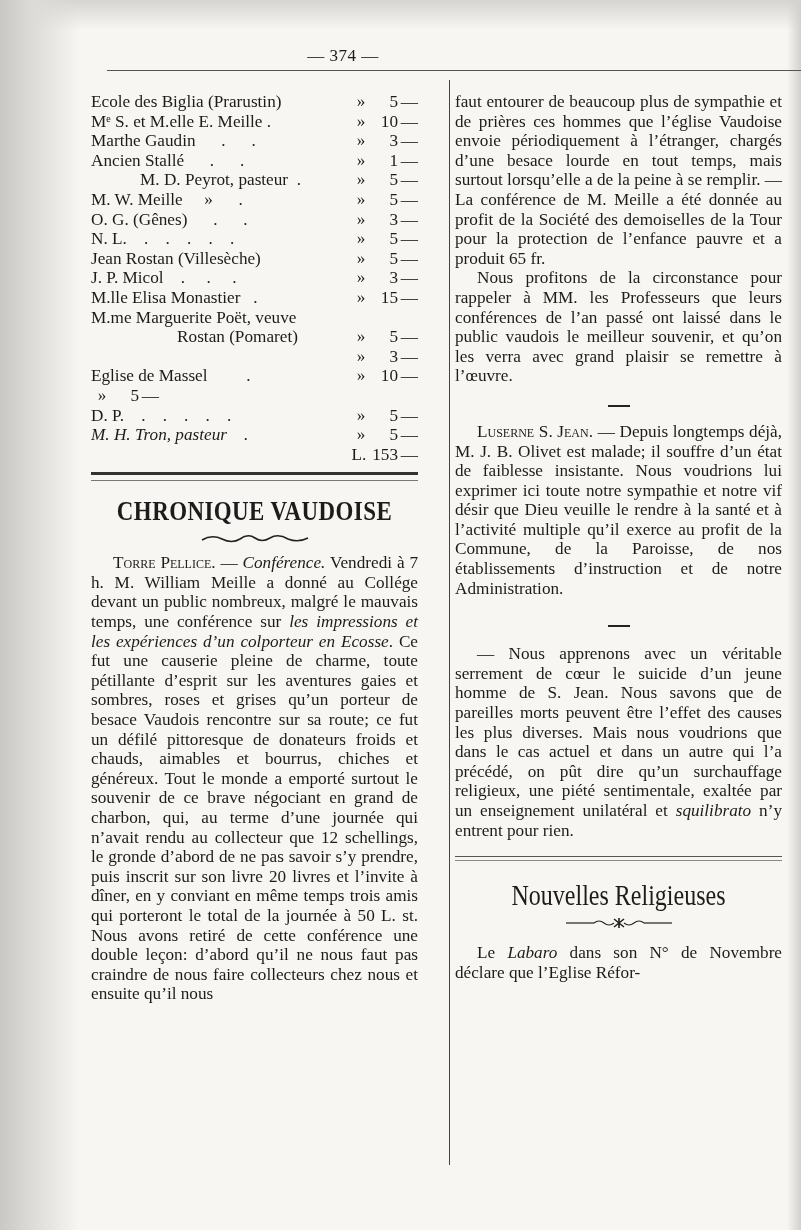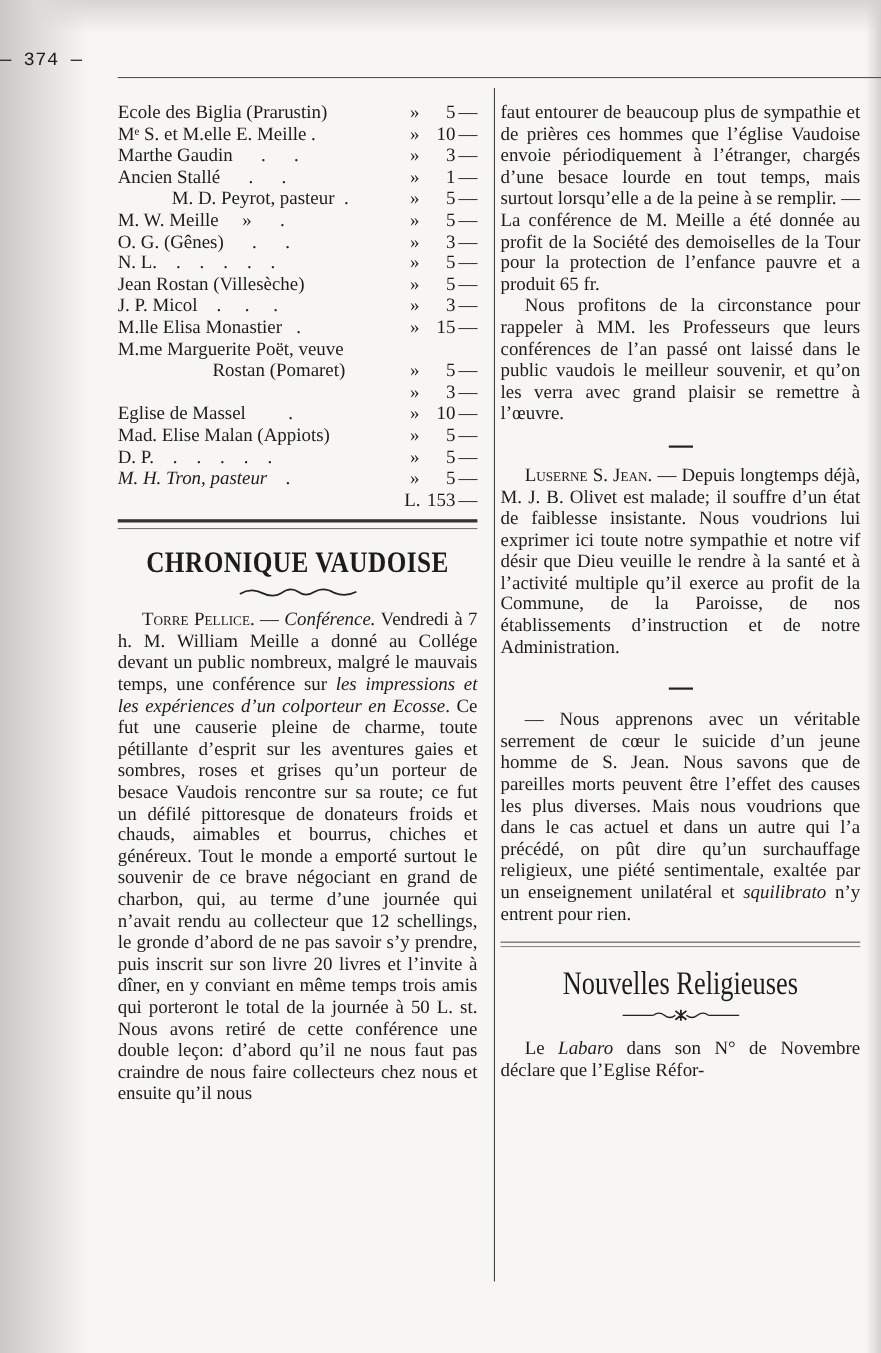--- a/index.html
+++ b/index.html
@@ -15,31 +15,31 @@
   }
   .top-shade {
     position: absolute; left: 0; top: 0; width: 801px; height: 30px;
     background: linear-gradient(to bottom, #d6d5d1 0%, rgba(247,246,242,0) 100%);
   }
   .right-shade {
     position: absolute; right: 0; top: 0; width: 14px; height: 1230px;
     background: linear-gradient(to left, #d2d1cd 0%, rgba(247,246,242,0) 100%);
   }
   .page-number {
-    position: absolute; top: 46px; left: 0; width: 686px; text-align: left;
-    font-size: 17px; letter-spacing: 0.5px; font-family: Liberation Mono, monospace;
+    position: absolute; top: 46px; left: 0; width: 686px; text-align: center;
+    font-size: 17px; letter-spacing: 0.5px;
   }
   .header-rule {
     position: absolute; top: 70px; left: 107px; width: 694px; height: 1px; background: #555;
   }
   .col-divider {
     position: absolute; top: 80px; left: 449px; width: 1px; height: 1085px; background: #444;
   }
   .col { position: absolute; font-size: 17.2px; line-height: 19.6px; }
-  .col-left { left: 107px; width: 327px; top: 92px; }
+  .col-left { left: 91px; width: 327px; top: 92px; }
   .col-right { left: 455px; width: 327px; top: 92px; }
 
   .don-row { display: flex; height: 19.6px; white-space: nowrap; }
   .don-name { flex: 1; overflow: hidden; }
   .don-quote { width: 22px; text-align: center; }
   .don-amount { width: 26px; text-align: right; }
   .don-dash { width: 20px; text-align: right; }
   .indent-cont { padding-left: 34px; }
   .total-row { justify-content: flex-end; }
 
@@ -155,21 +155,20 @@
         <span class="don-amount">3</span>
         <span class="don-dash">—</span>
       </div>
       <div class="don-row">
         <span class="don-name" style="white-space: pre;">Eglise de Massel         .</span>
         <span class="don-quote">»</span>
         <span class="don-amount">10</span>
         <span class="don-dash">—</span>
       </div>
       <div class="don-row">
-        <span class="don-name" style="white-space: pre;">Mad. Elise Malan (Appiots)</span>
         <span class="don-quote">»</span>
         <span class="don-amount">5</span>
         <span class="don-dash">—</span>
       </div>
       <div class="don-row">
         <span class="don-name" style="white-space: pre;">D. P.    .    .    .    .    .</span>
         <span class="don-quote">»</span>
         <span class="don-amount">5</span>
         <span class="don-dash">—</span>
       </div>

